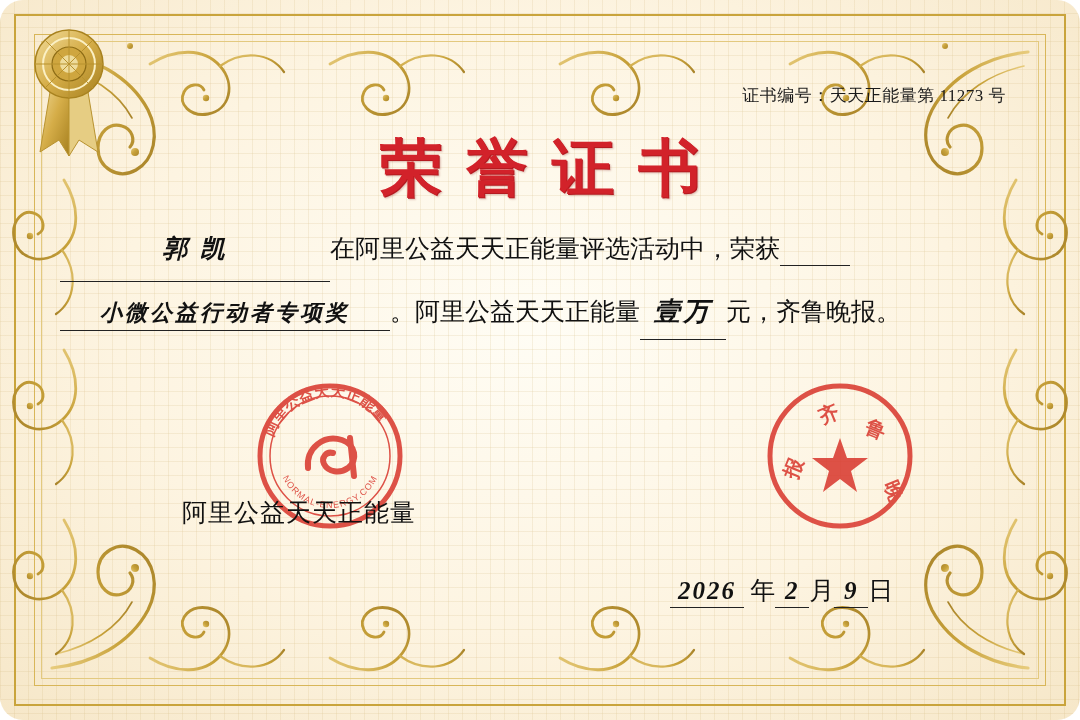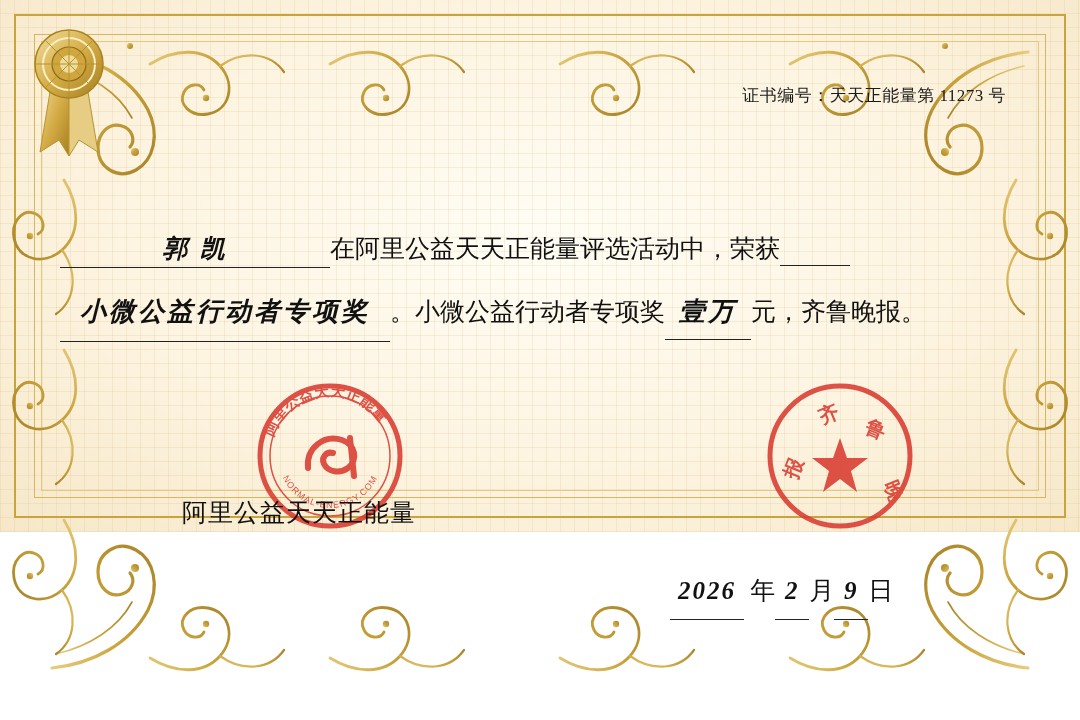--- a/index.html
+++ b/index.html
@@ -10,28 +10,29 @@
     width: 1080px;
     height: 720px;
     overflow: hidden;
     font-family: "Liberation Serif", serif;
   }
 
   
   .certificate {
     position: relative;
     width: 1080px;
-    height: 532px;
+    height: 720px;
     box-sizing: border-box;
     background-color: #fdf6e6;
     background-image:
       linear-gradient(0deg, rgba(208,180,120,0.18) 1px, transparent 1px),
       linear-gradient(90deg, rgba(208,180,120,0.18) 1px, transparent 1px),
       radial-gradient(ellipse at 50% 45%, #fffdf5 0%, #fdf4e1 55%, #f6e7c8 100%);
     background-size: 14px 14px, 14px 14px, 100% 100%;
+    border-radius: 23px;
   }
 
   
   .frame-outer {
     position: absolute;
     left: 14px;
     top: 14px;
     right: 14px;
     bottom: 14px;
     border: 2px solid #c9a43c;
@@ -128,30 +129,30 @@
   }
   .hand {
     font-family: "Liberation Serif", serif;
     font-weight: bold;
     font-style: italic;
     letter-spacing: 3px;
     color: #111;
   }
   .name-blank {
     width: 270px;
-    padding-bottom: 2px;
+    padding-bottom: 16px;
   }
   .tail-blank {
     width: 70px;
     padding-bottom: 2px;
   }
   .award-blank {
     width: 330px;
-    padding-bottom: 12px;
-    font-size: 26px;
+    padding-bottom: 2px;
+    font-size: 22px;
   }
   .money-blank {
     width: 86px;
     padding-bottom: 10px;
     font-size: 26px;
   }
 
   
   .stamp {
     position: absolute;
@@ -191,21 +192,21 @@
     left: 610px;
     top: 528px;
     font-size: 25px;
     color: #111;
     white-space: nowrap;
   }
   .date-blank {
     display: inline-block;
     border-bottom: 1.5px solid #222;
     text-align: center;
-    padding-bottom: 14px;
+    padding-bottom: 2px;
     font-weight: bold;
     font-style: italic;
     letter-spacing: 2px;
   }
   .y-blank { width: 74px; }
   .m-blank { width: 34px; }
   .d-blank { width: 34px; }
 </style>
 </head>
 <body>
@@ -285,27 +286,28 @@
       <line x1="9" y1="40" x2="77" y2="40"></line>
       <line x1="19" y1="16" x2="67" y2="64"></line>
       <line x1="67" y1="16" x2="19" y2="64"></line>
     </g>
   </svg>
 
   <div class="content">
 
     <div class="cert-number">证书编号：天天正能量第 11273 号</div>
 
+    <div class="title">荣誉证书</div>
 
     <div class="line line1">
       <span class="blank name-blank hand">郭 凯</span><span>在阿里公益天天正能量评选活动中，荣获</span><span class="blank tail-blank">&nbsp;</span>
     </div>
 
     <div class="line line2">
-      <span class="blank award-blank hand">小微公益行动者专项奖</span><span>。小微公益行动者专项奖</span><span class="blank money-blank hand">壹万</span><span>元，齐鲁晚报。</span>
+      <span class="blank award-blank hand">小微公益行动者专项奖</span><span>。阿里公益天天正能量</span><span class="blank money-blank hand">壹万</span><span>元，齐鲁晚报。</span>
     </div>
 
     <svg class="stamp stamp-left" viewBox="0 0 160 160">
       <defs>
         <path id="ringPathL" d="M80,80 m-60,0 a60,60 0 1,1 120,0 a60,60 0 1,1 -120,0"></path>
         <path id="ringPathLb" d="M80,80 m-52,0 a52,52 0 1,0 104,0"></path>
       </defs>
       <g opacity="0.85">
         <circle cx="80" cy="80" r="70" fill="none" stroke="#d8352b" stroke-width="5"></circle>
         <circle cx="80" cy="80" r="60" fill="none" stroke="#d8352b" stroke-width="1.5"></circle>

